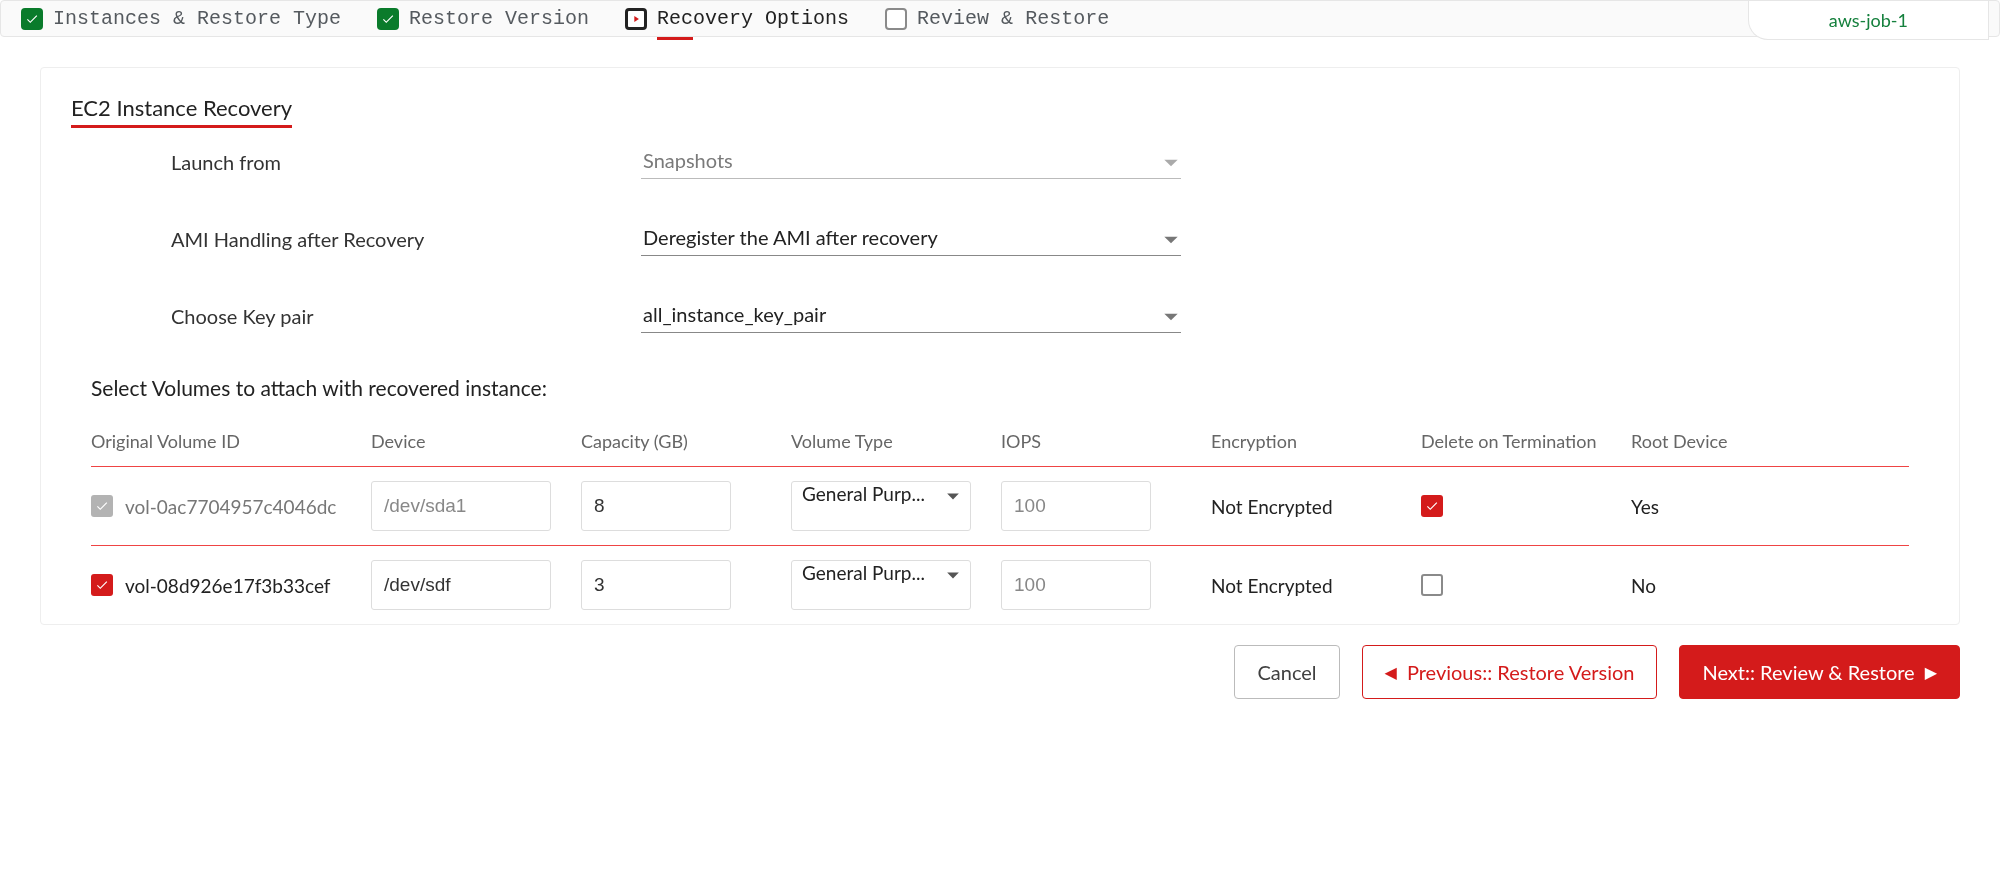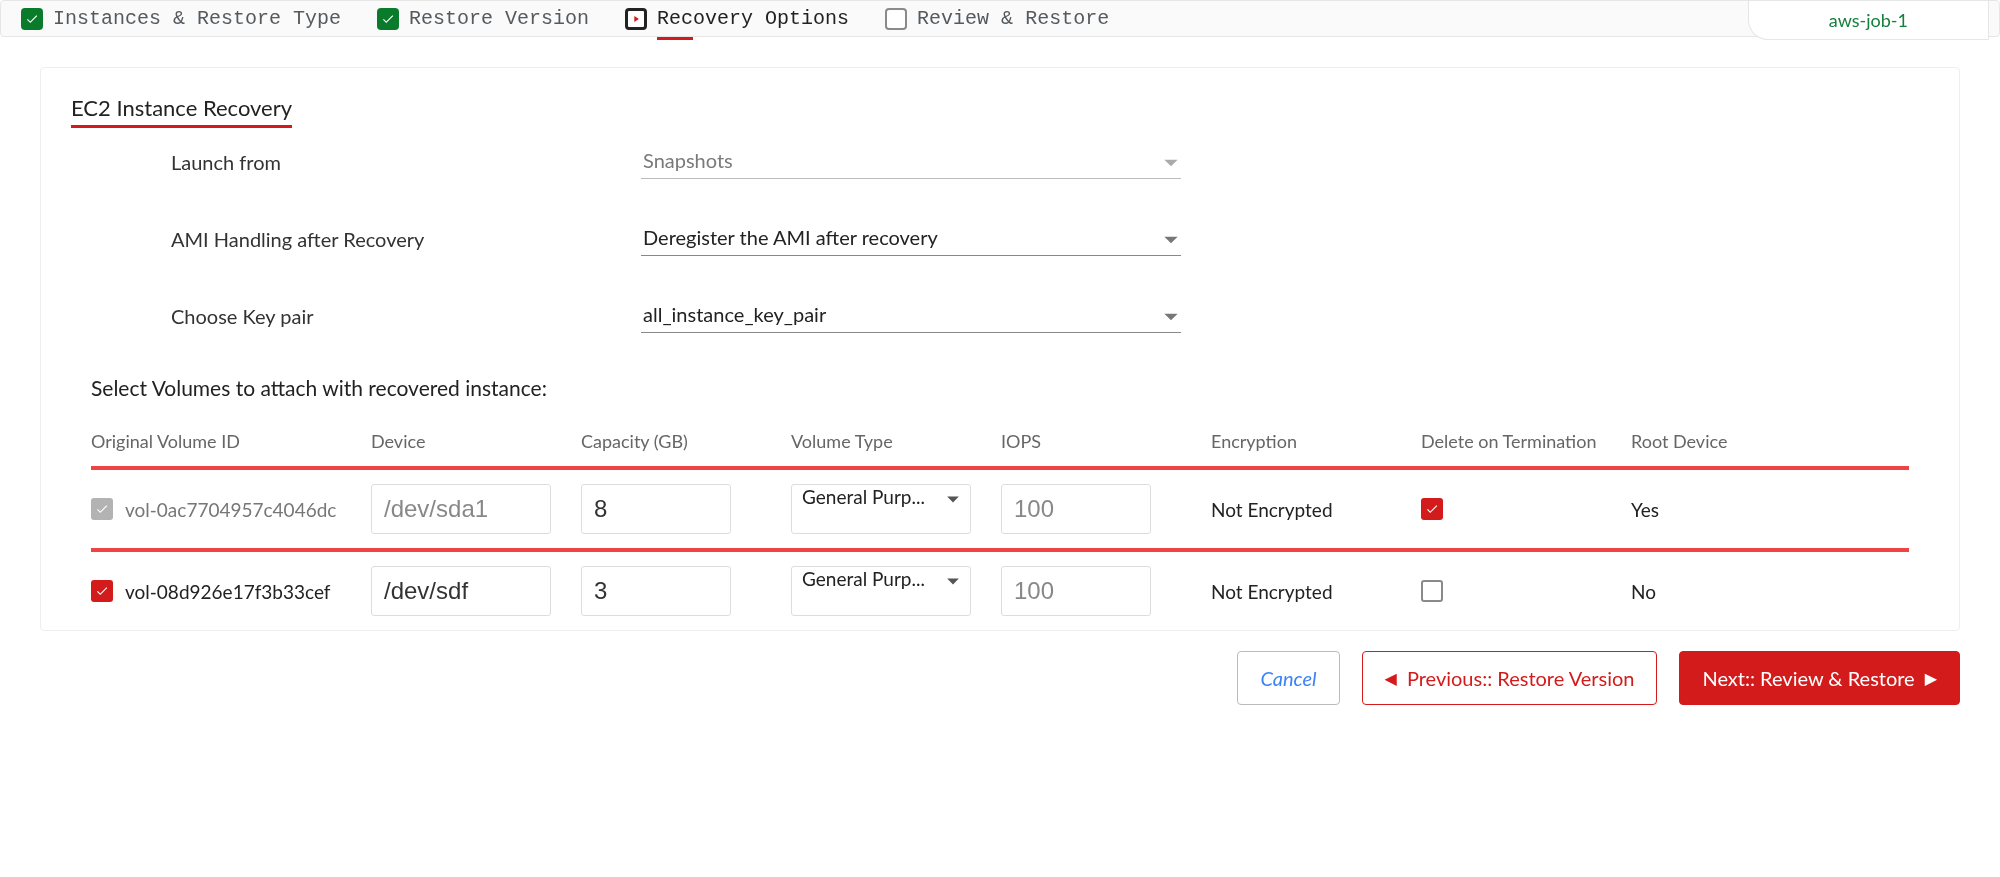--- a/index.html
+++ b/index.html
@@ -77,57 +77,57 @@
   .section-heading {
     font-size:21px; color:#222; margin: 10px 0 18px 20px;
   }
 
   
   .vols { padding: 0 20px; }
   .thead, .trow {
     display:grid;
     grid-template-columns: 280px 210px 210px 210px 210px 210px 210px 210px;
     align-items:center;
-    border-bottom:4px solid #ef4444;
+    border-bottom:1px solid #ef4444;
   }
   .thead { color:#666; font-size:18px; padding:12px 0 14px 0; }
   .trow { padding:14px 0; font-size:19px; color:#222; }
   .vol-id { display:flex; align-items:center; gap:12px; }
   .cb {
     width:22px; height:22px; border-radius:3px;
     display:flex; align-items:center; justify-content:center; cursor:pointer;
   }
   .cb.grey { background:#b3b3b3; cursor:default;}
   .cb.red { background:#d41b1b; }
   .cb.empty { background:#fff; border:2px solid #8a8a8a; }
   .cb svg { width:14px; height:14px; fill:#fff; }
   .cell-input {
     width:180px; height:50px; border:1px solid #ddd; border-radius:3px;
-    padding:0 12px; font-size:24px; color:#333;
+    padding:0 12px; font-size:19px; color:#333;
   }
   .cell-input.small { width:150px; }
   .cell-input.fade { color:#888; }
   .vol-type-select {
     width:180px; height:50px; border:1px solid #ddd; border-radius:3px;
     padding:0 10px; display:flex; align-items:flex-start; justify-content:space-between;
     font-size:19px; cursor:pointer;
   }
   .vol-type-select .caret svg { width:14px; height:9px; fill:#555;}
 
   
   .footer {
     display:flex; justify-content:flex-end; align-items:center;
     gap:22px; padding:20px 40px 18px 0;
   }
   .btn {
     height:54px; padding:0 22px; border-radius:4px; font-size:20px;
     display:flex; align-items:center; gap:10px; cursor:pointer;
     background:#fff;
   }
-  .btn.cancel  { border:1px solid #bbb; color:#3b82f6;font-style:italic; }
+  .btn.cancel  { border:1px solid #bbb; color:#404040; }
   .btn.prev    { border:1px solid #d41b1b; color:#d41b1b; }
   .btn.next    { border:1px solid #d41b1b; background:#d41b1b; color:#fff; }
   .btn .arrow { font-size:16px; }
 </style>
 </head>
 <body>
 
 <div class="wizard-root">
 
   <div class="stepbar">

